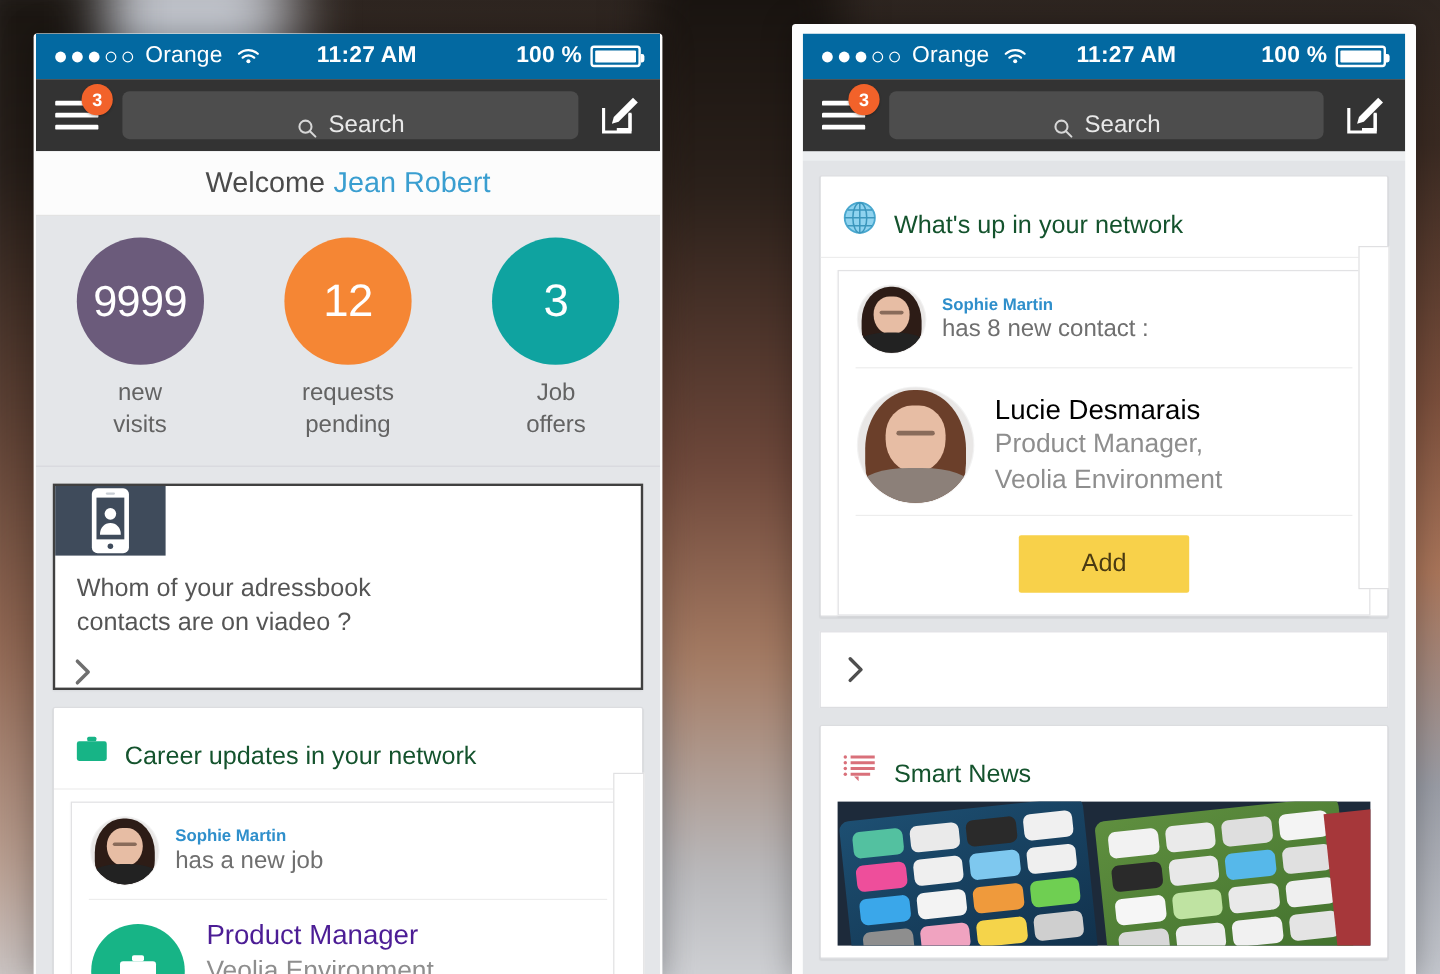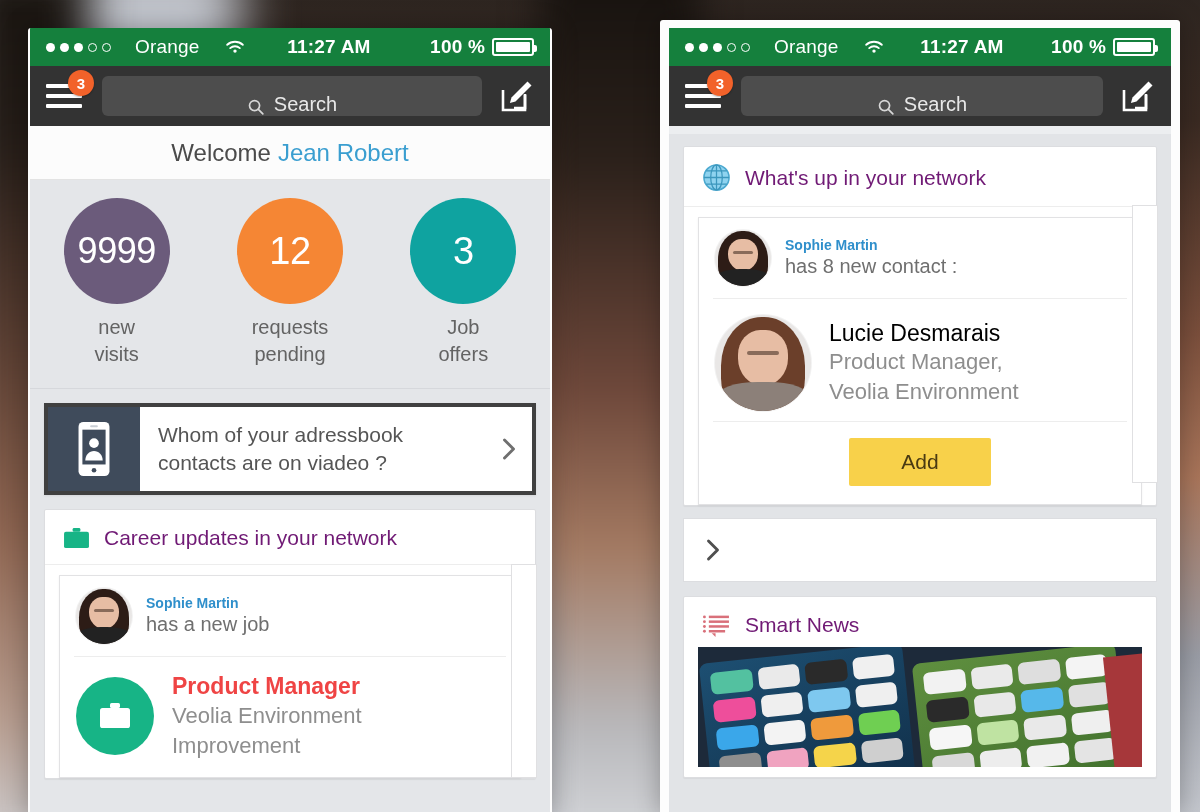--- a/index.html
+++ b/index.html
@@ -46,22 +46,22 @@
   #phone-left  { left: 28px;  top: 28px;  width: 524px; height: 790px; border-radius: 3px; }
   #phone-right { left: 660px; top: 20px;  width: 520px; height: 796px; border-radius: 3px; }
 
   .phone-screen { position: absolute; inset: 0; background: #eceef0; overflow: hidden; }
   
   #phone-left .phone-screen  { left: 2px; right: 2px; top: 0; bottom: 0; }
   #phone-right .phone-screen { left: 9px; right: 9px; top: 8px; bottom: 0; }
 
   
   .statusbar {
-    height: 38px; background: #15803d; color: #ffffff;
-    display: flex; align-items: center; padding: 12px 16px; gap: 24px;
+    height: 38px; background: #0369a1; color: #ffffff;
+    display: flex; align-items: center; padding: 12px 16px; gap: 10px;
     font-size: 19px; font-weight: bold; letter-spacing: .2px;
   }
   .sb-dots { display: flex; gap: 5px; align-items: center; }
   .sb-dots i { width: 9px; height: 9px; border-radius: 50%; display: block;
                background: #fff; }
   .sb-dots i.hollow { background: transparent; border: 1.6px solid #fff; width: 9px; height: 9px; }
   .sb-carrier { font-weight: normal; font-size: 19px; }
   .sb-wifi { width: 22px; height: 16px; position: relative; }
   .sb-time { margin: 0 auto; font-size: 19px; }
   .sb-right { display: flex; align-items: center; gap: 7px; margin-left: auto; }
@@ -116,30 +116,30 @@
     display: flex; align-items: center; justify-content: center;
     color: #fff; font-size: 36px; letter-spacing: -0.5px;
   }
   .stat .circle.sm { font-size: 38px; }
   .stat .lbl { color: #636363; font-size: 20px; line-height: 27px; }
 
   .card { background: #fff; margin: 12px 14px 0; border: 1px solid #dcdde0;
           border-radius: 2px; box-shadow: 0 1px 1px rgba(0,0,0,.05); }
 
   .addressbook { display: flex; align-items: stretch; margin: 14px 14px 0;
-                 background: #fff; border: 4px solid #404040; cursor: pointer;
-                 box-shadow: 0 1px 2px rgba(0,0,0,.07); }
+                 background: #fff; border: 2px solid #404040; cursor: pointer;
+                 box-shadow: 0 1px 2px rgba(0,0,0,.07); flex-direction: column; }
   .ab-icon { width: 92px; background: #3f4b5b; display: flex; align-items: center;
              justify-content: center; flex: 0 0 auto; }
   .ab-text { flex: 1; padding: 14px 12px 14px 18px; font-size: 21px; color: #555; line-height: 28px; }
   .ab-chev { width: 46px; display: flex; align-items: center; justify-content: center; }
 
   .sec-head { display: flex; align-items: center; gap: 14px; padding: 16px 18px 14px;
               border-bottom: 1px solid #ededed; }
-  .sec-head .title { font-size: 21px; color: #701a75; }
+  .sec-head .title { font-size: 21px; color: #14532d; margin-top: 13px; }
 
   .inner-card { margin: 10px 14px 0; background: #fff; border: 1px solid #e2e2e4;
                 box-shadow: 0 1px 2px rgba(0,0,0,.06); }
   .row-person { display: flex; align-items: center; gap: 14px; padding: 12px 16px; }
   .row-person .who { line-height: 1.25; }
   .row-person .pname { color: #2f8fcb; font-size: 14px; font-weight: bold; }
   .row-person .psub { color: #6f6f6f; font-size: 20px; }
   .divider { height: 1px; background: #ededed; margin: 0 14px; }
 
   
@@ -154,21 +154,21 @@
   .avatar.sophie .hair { background: #2d1c16; }
   .avatar.sophie .body { background: #222; }
   .avatar.lucie  .hair { background: #6b3f2a; }
   .avatar.lucie  .body { background: #8c8079; }
   .avatar .eyes { position: absolute; left: 33%; right: 33%; top: 38%; height: 4%;
                   border-radius: 2px; background: rgba(60,40,30,.55); }
 
   .job-row { display: flex; align-items: center; gap: 18px; padding: 14px 16px 16px; }
   .job-circle { width: 78px; height: 78px; border-radius: 50%; background: #17b486;
                 display: flex; align-items: center; justify-content: center; flex: 0 0 auto; }
-  .job-title { font-size: 23px; font-weight: bold; color: #ef4444; line-height: 30px; }
+  .job-title { font-size: 23px; font-weight: normal; color: #4c1d95; line-height: 30px; }
   .job-sub   { font-size: 22px; color: #8e8e8e; line-height: 30px; }
 
   .btn-add { display: block; margin: 16px auto 18px; background: #f8d14a; color: #4a3a12;
              border: none; padding: 12px 52px; font-size: 21px; cursor: pointer;
              font-family: inherit; border-radius: 2px; }
 
   .link-row { display: flex; align-items: center; padding: 18px 20px; background: #fff;
               margin: 12px 14px 0; border: 1px solid #dcdde0; cursor: pointer; }
   .link-row .lt { flex: 1; font-size: 22px; color: #555; }
 

